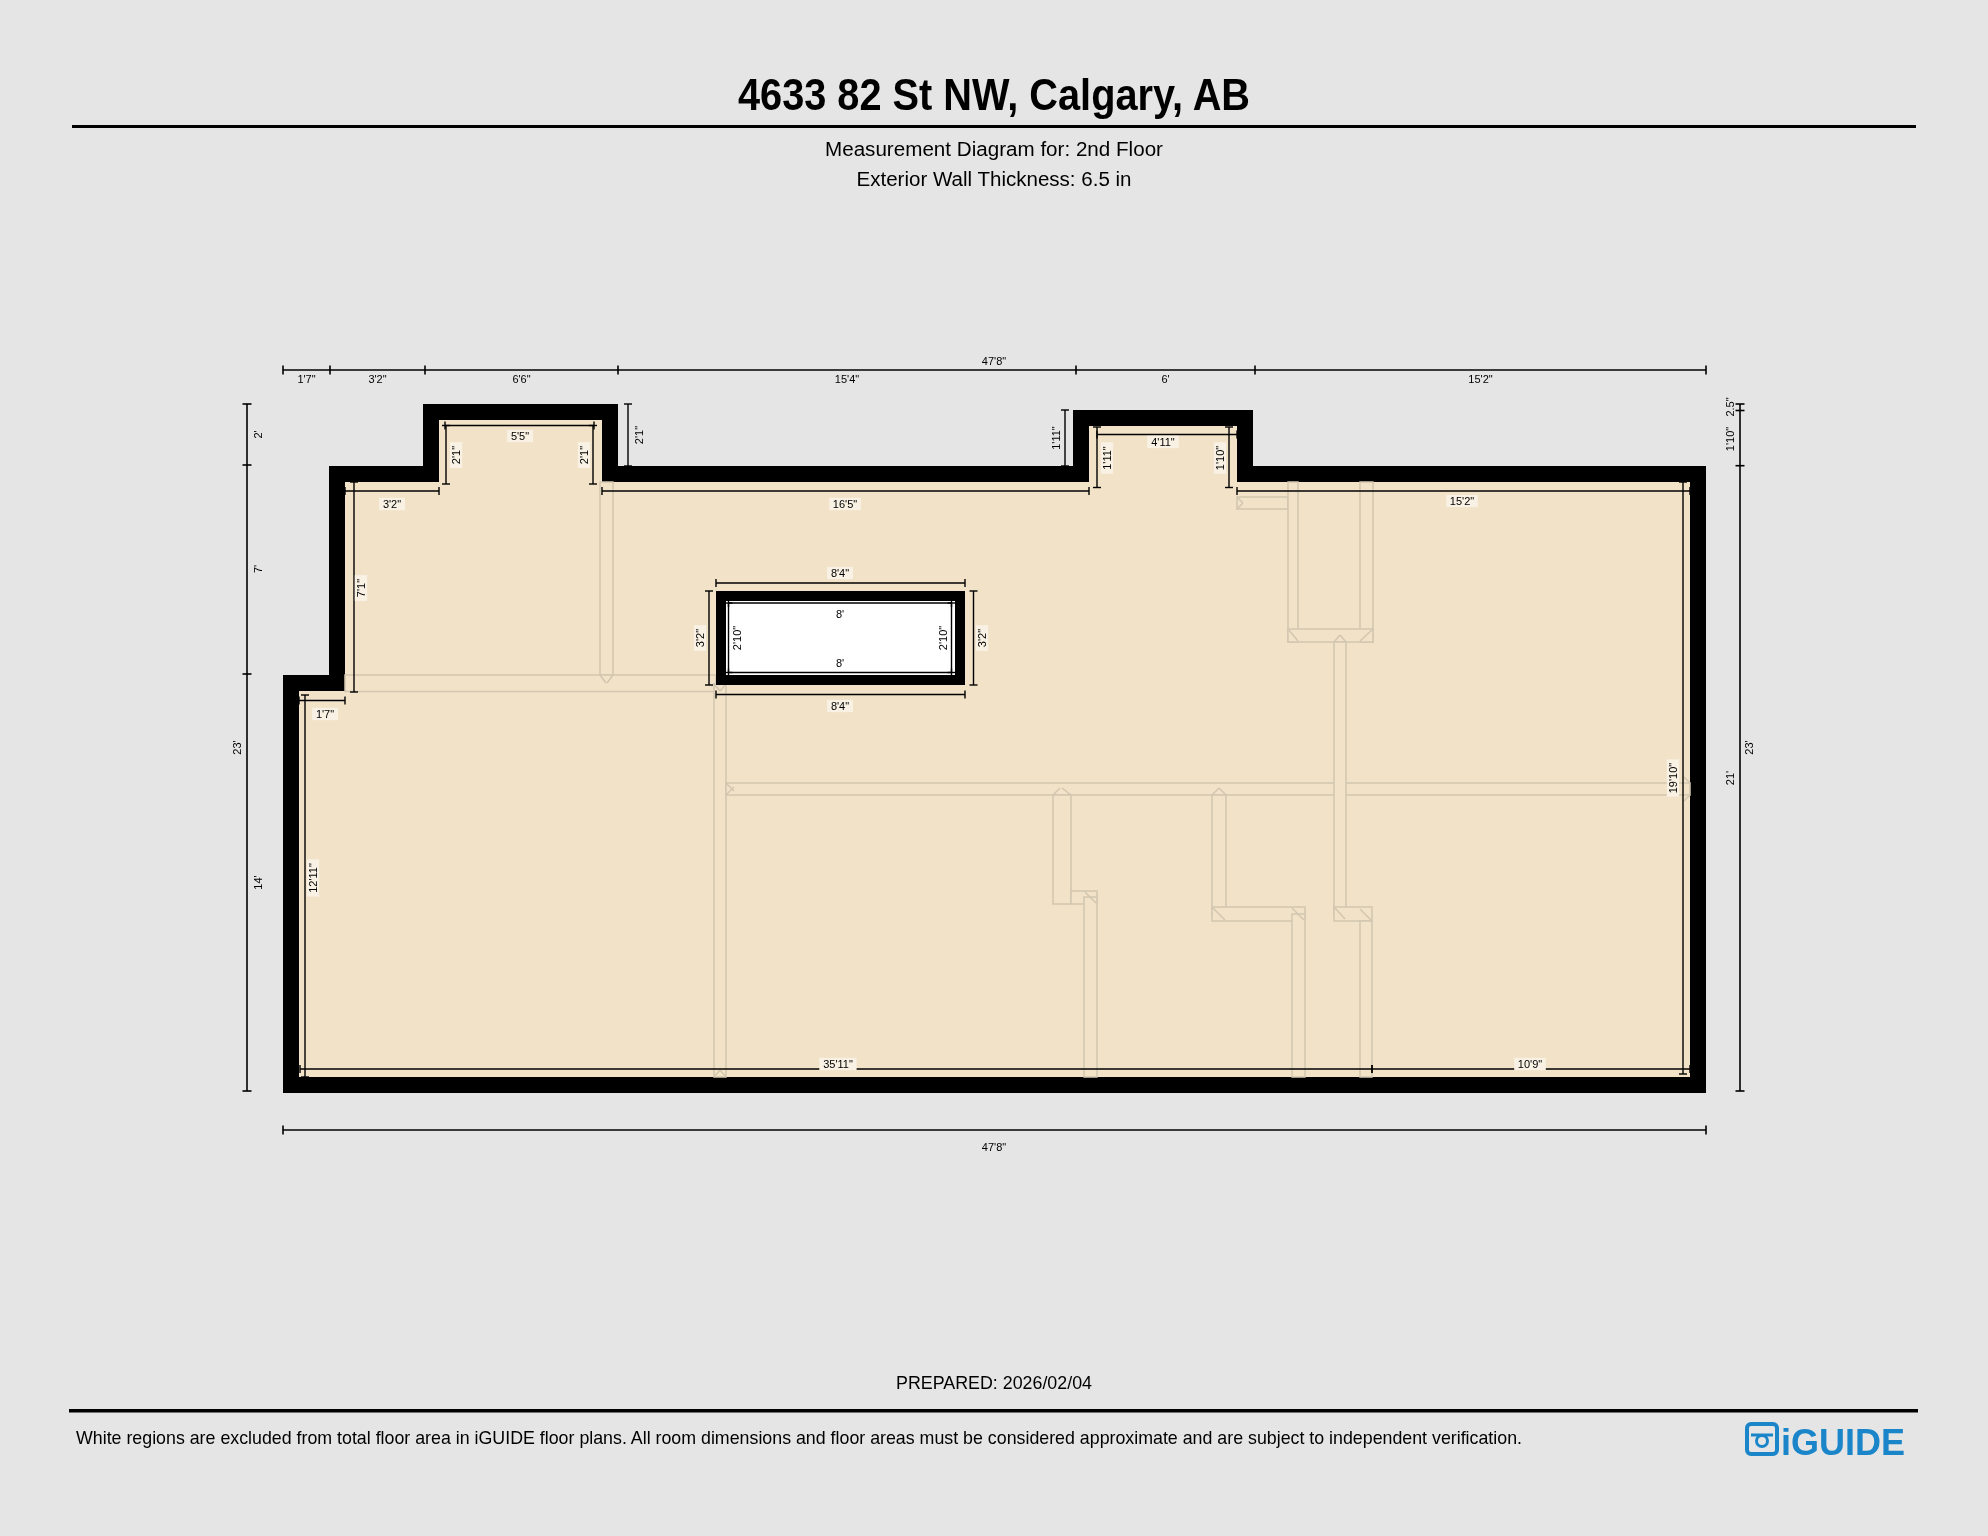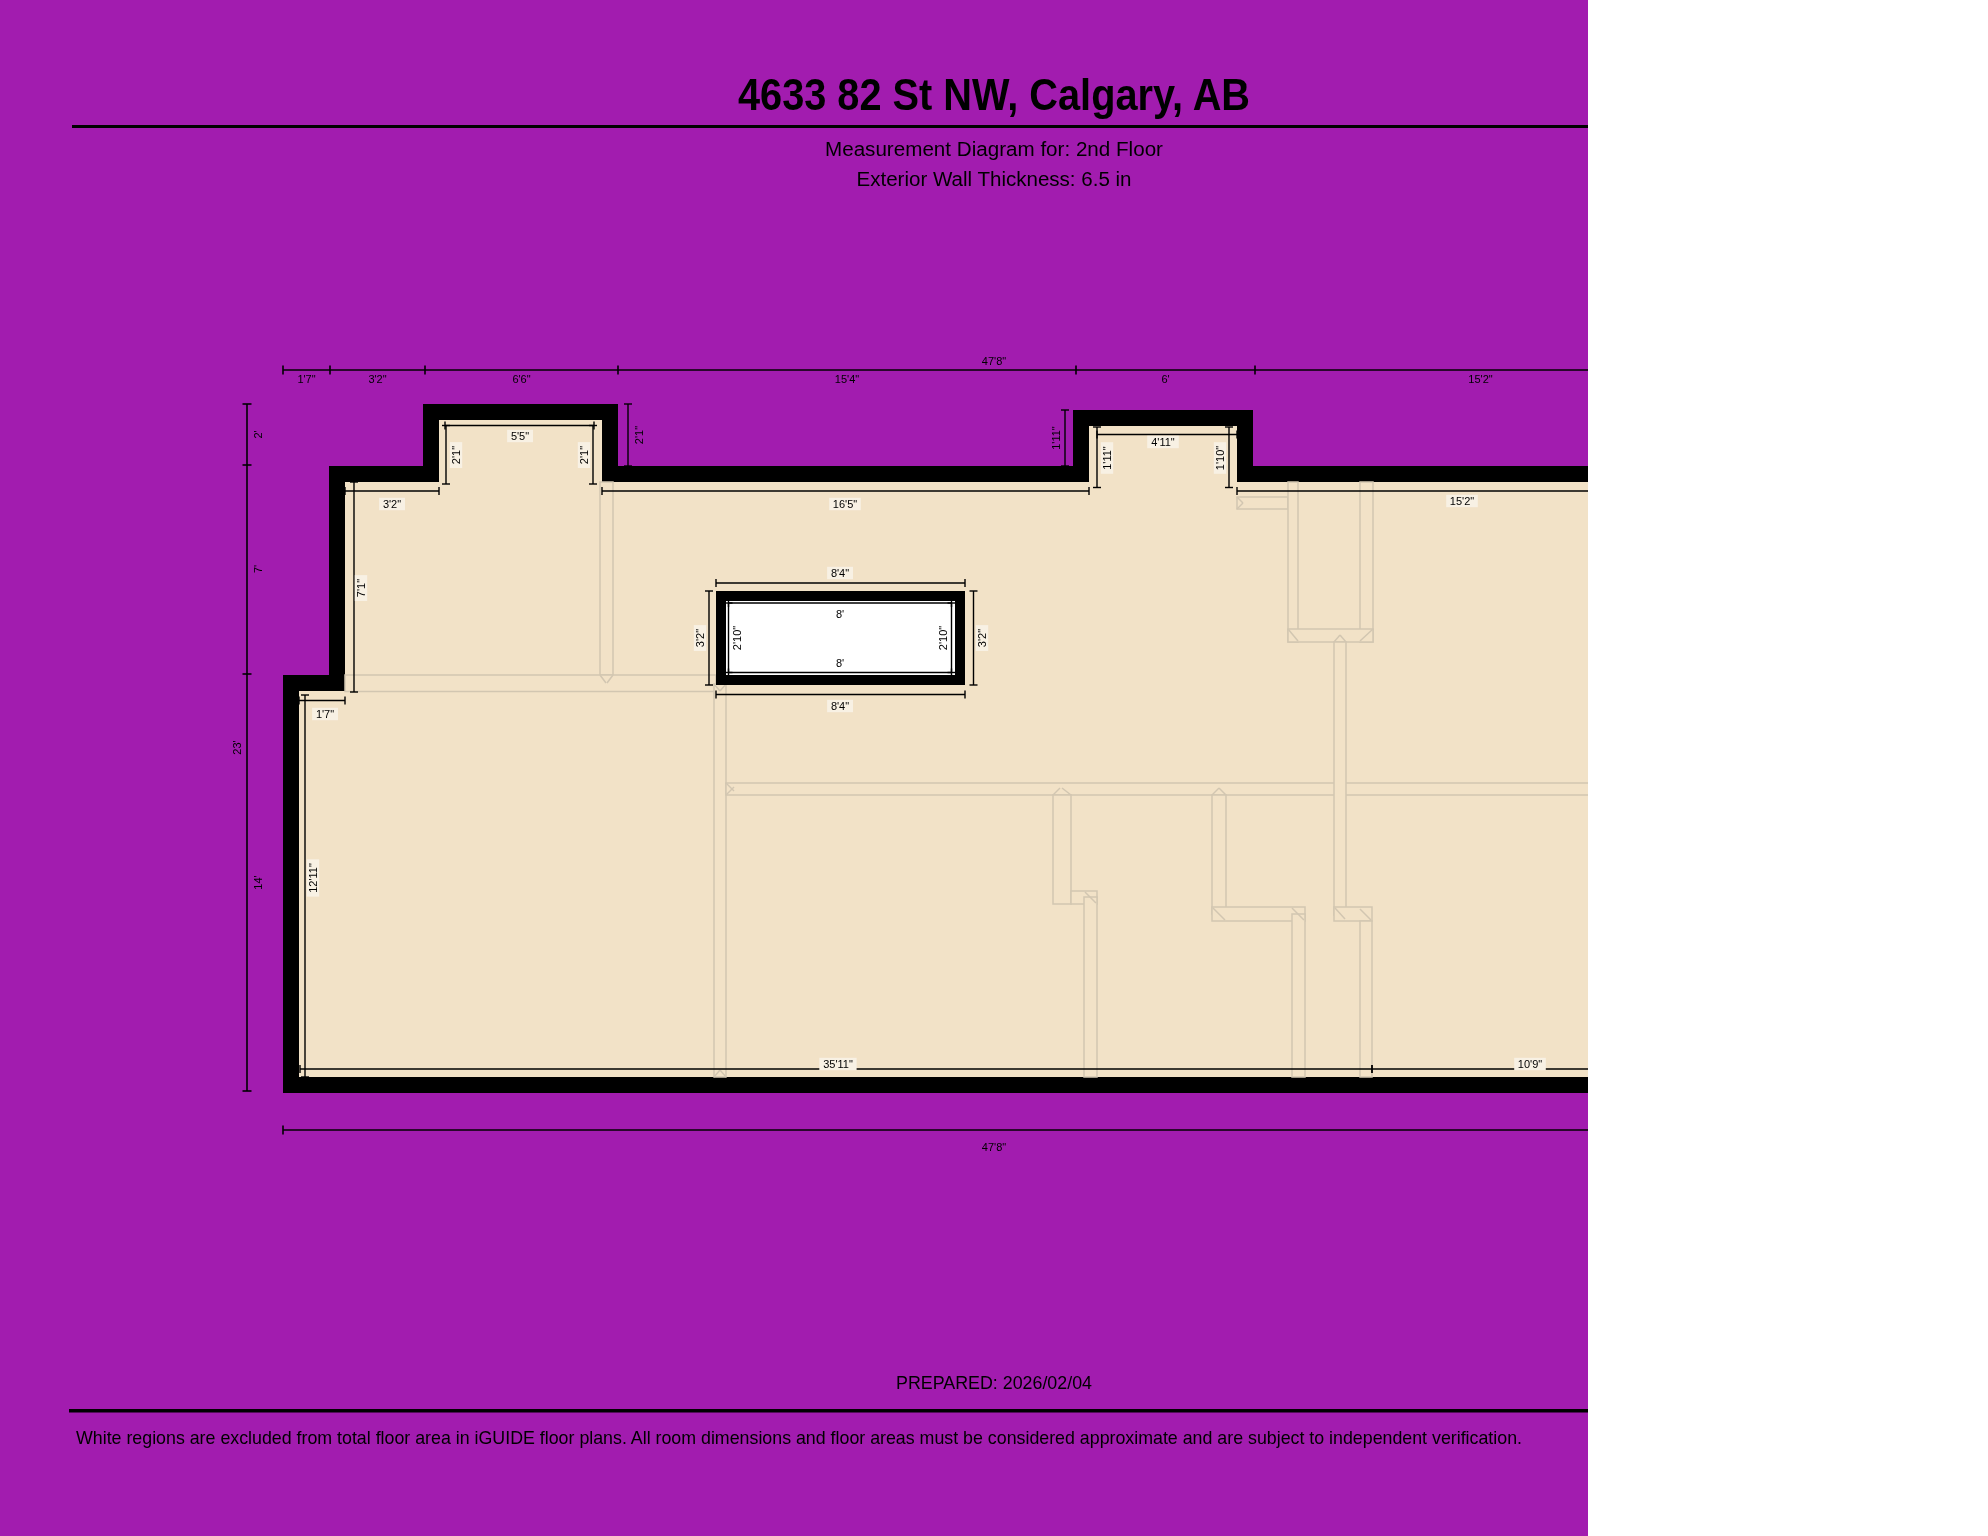--- a/index.html
+++ b/index.html
@@ -1,16 +1,16 @@
 <!DOCTYPE html>
 <html><head>
 <meta charset="utf-8">
 <style>
 html,body{margin:0;padding:0;background:#fff;}
-.page{position:relative;width:1588px;height:1536px;background:#a21caf;overflow:hidden;
+.page{position:relative;width:1988px;height:1536px;background:#e5e5e5;overflow:hidden;
   font-family:"Liberation Sans",sans-serif;}
 svg text{font-family:"Liberation Sans",sans-serif;fill:#000;}
 </style>
 </head>
 <body>
 <div class="page">
 <svg width="1988" height="1536" viewBox="0 0 1988 1536">
 
 <text x="994" y="110" font-size="45" font-weight="bold" text-anchor="middle" textLength="512" lengthAdjust="spacingAndGlyphs">4633 82 St NW, Calgary, AB</text>
 

